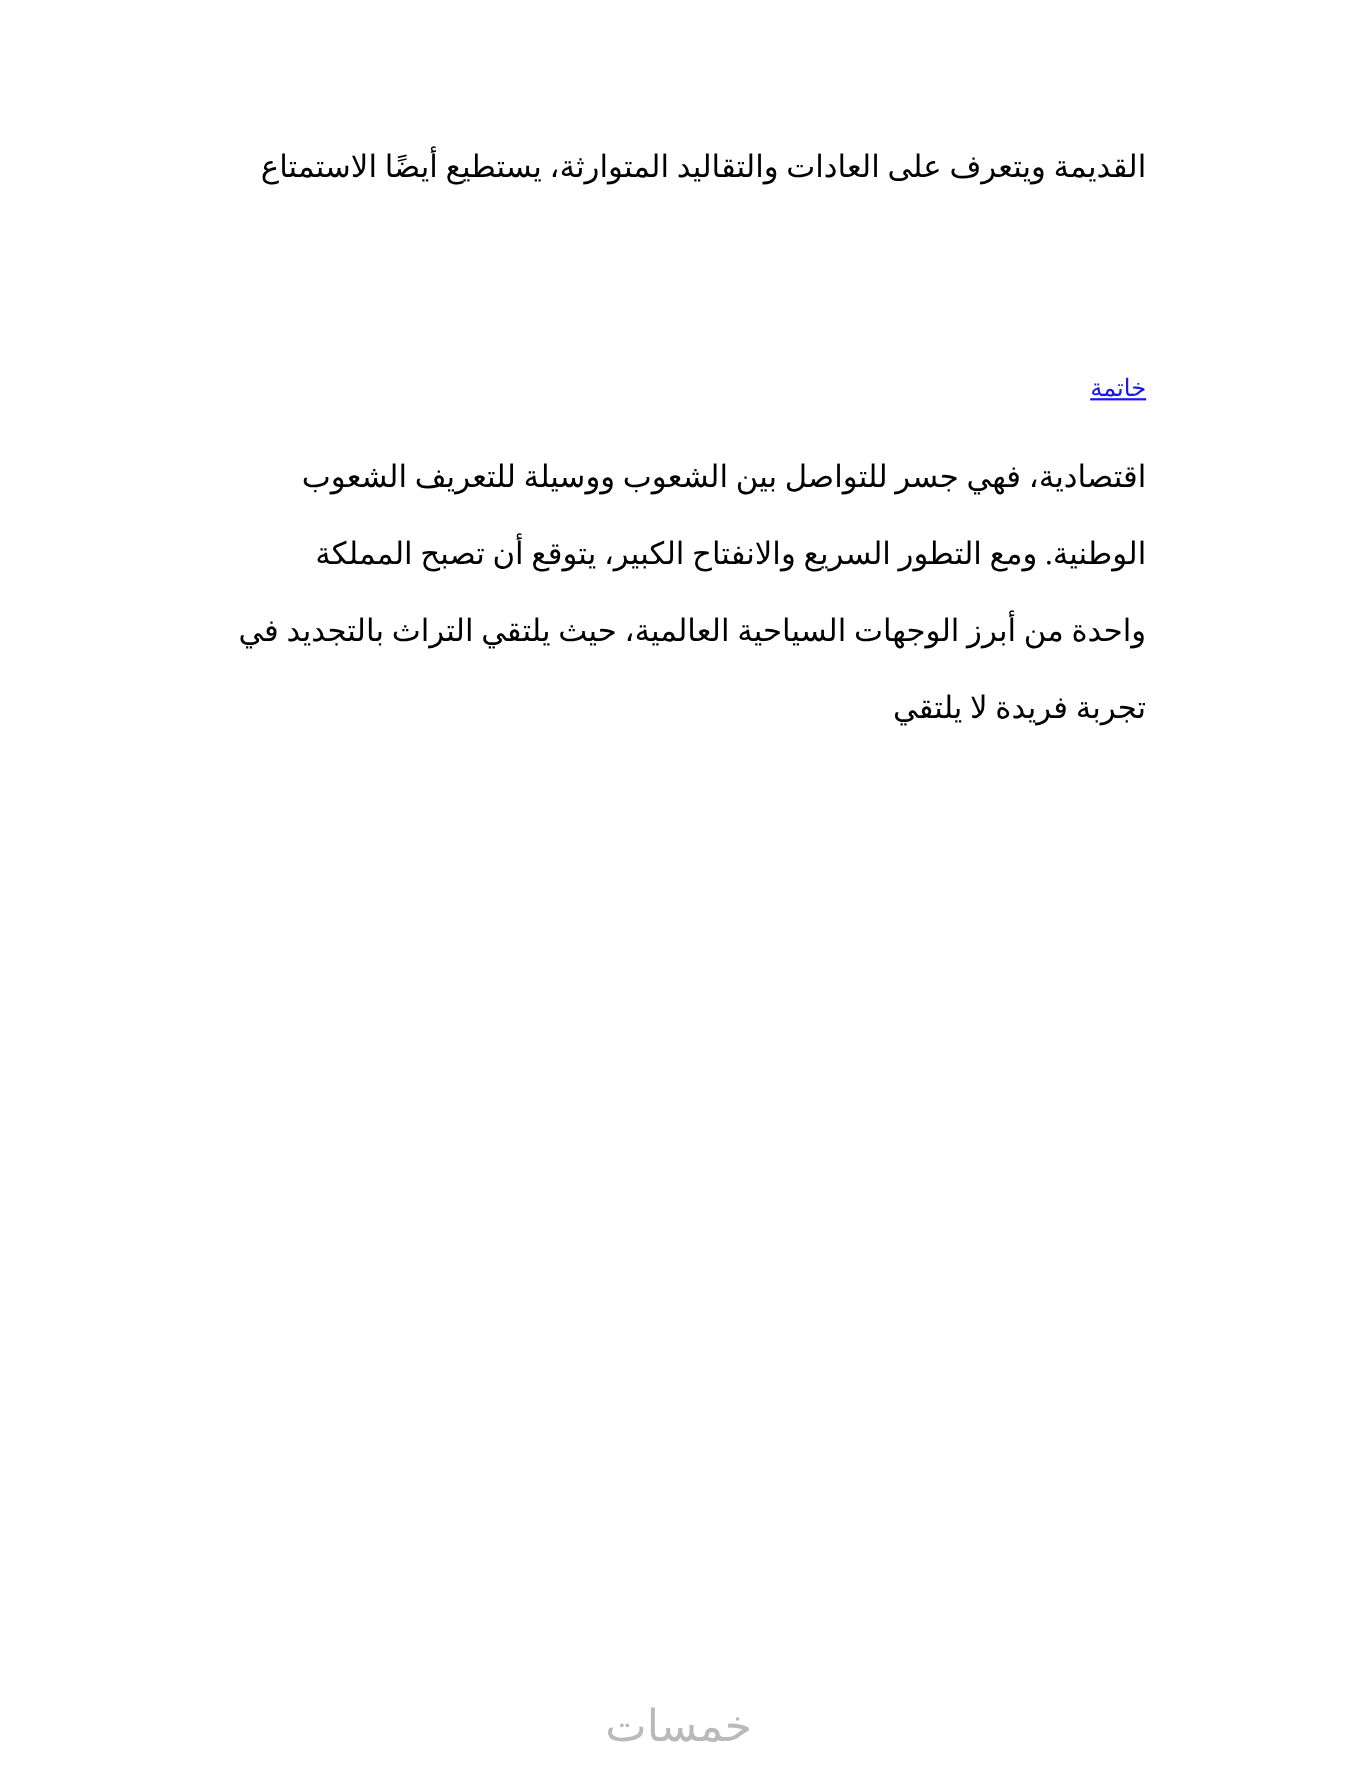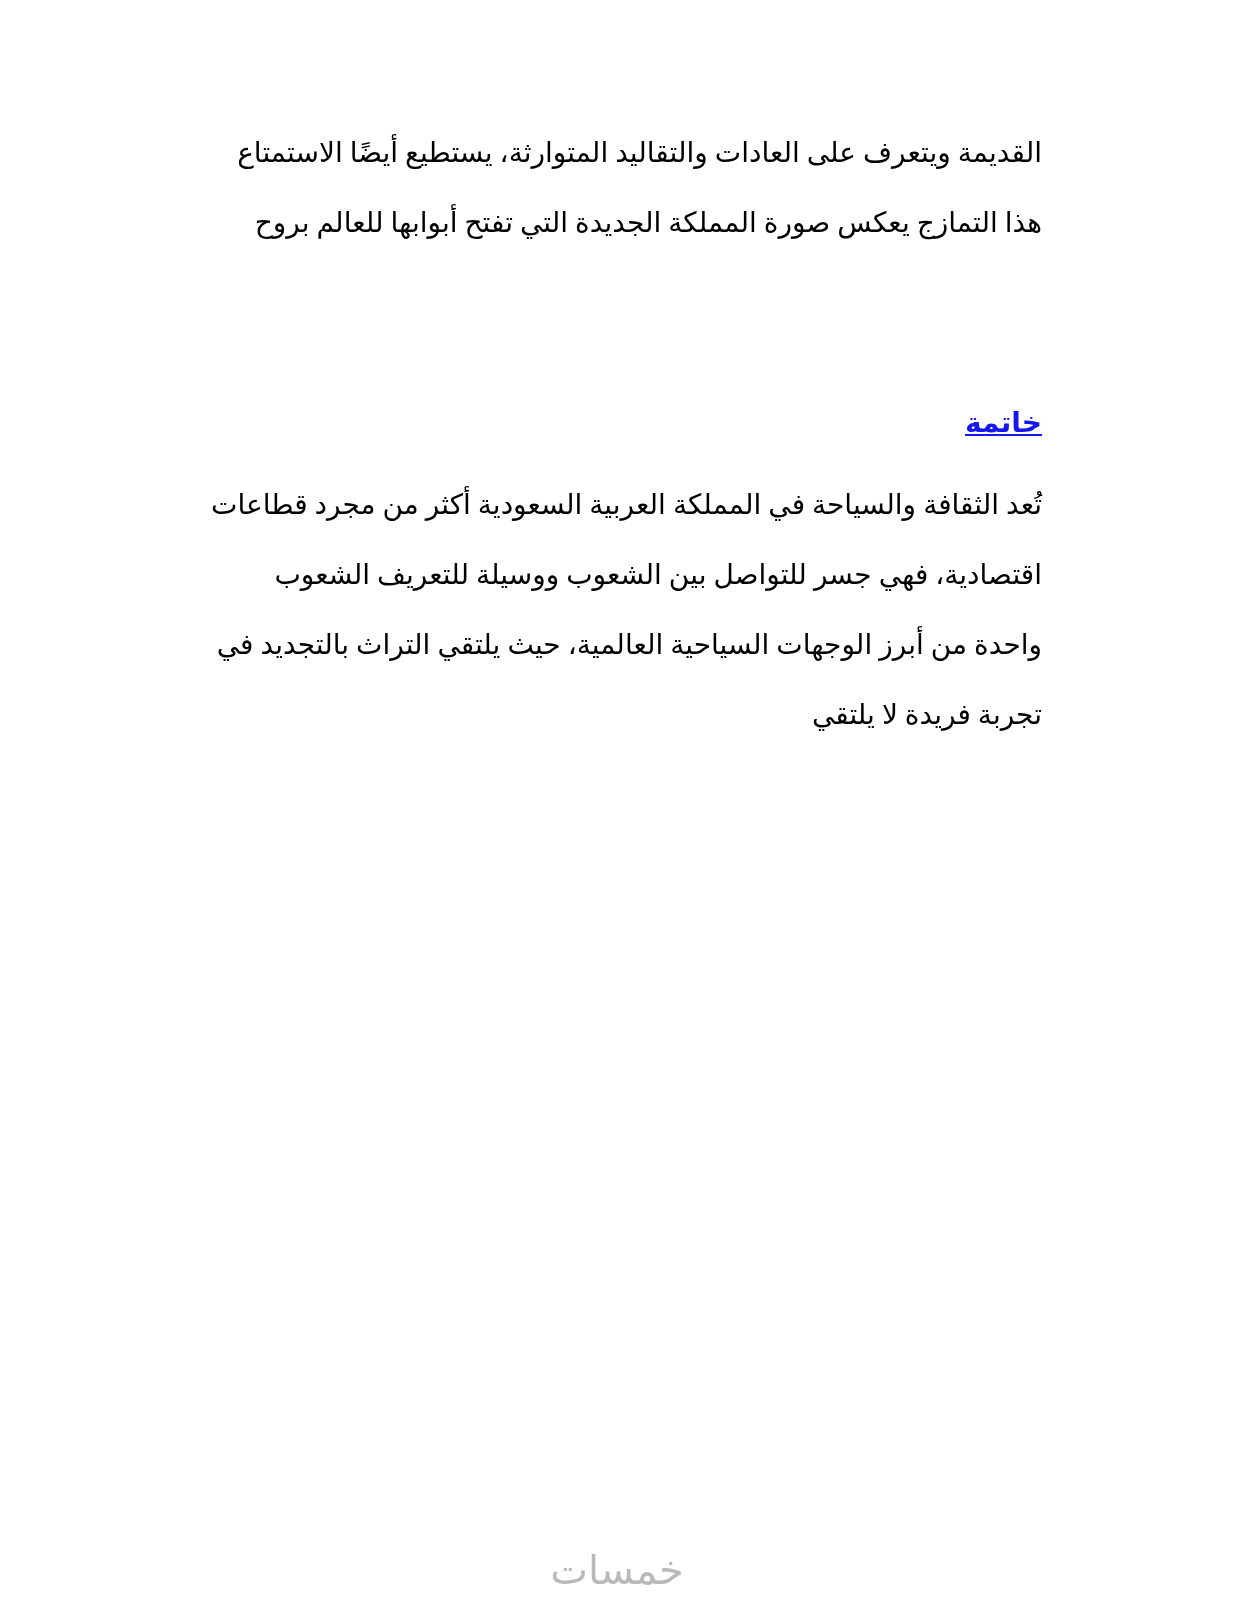--- a/index.html
+++ b/index.html
@@ -30,22 +30,22 @@
     margin: 0;
     padding: 0;
   }
   .line {
     line-height: 70px;
     white-space: nowrap;
   }
   .heading {
     margin: 130px 0 0 0;
     padding: 0;
-    font-size: 28px;
-    font-weight: bold;
+    font-size: 22px;
+    font-weight: normal;
     line-height: 70px;
     color: var(--heading-color, #1616ee);
     text-decoration: underline;
   }
   .para2 {
     margin-top: 12px;
   }
   .watermark {
     position: absolute;
     bottom: 26px;
@@ -60,28 +60,27 @@
   }
 </style>
 </head>
 <body>
 
 <div class="page">
   <main class="content" dir="rtl" lang="ar">
 
     <div class="para">
       <div class="line">القديمة ويتعرف على العادات والتقاليد المتوارثة، يستطيع أيضًا الاستمتاع</div>
-      <div class="line">هذا التمازج يعكس صورة المملكة الجديدة التي تفتح أبوابها للعالم بروح</div>
     </div>
 
     <h2 class="heading">خاتمة</h2>
 
     <div class="para para2">
-      <div class="line">تُعد الثقافة والسياحة في المملكة العربية السعودية أكثر من مجرد قطاعات</div>
       <div class="line">اقتصادية، فهي جسر للتواصل بين الشعوب ووسيلة للتعريف الشعوب</div>
+      <div class="line">الوطنية. ومع التطور السريع والانفتاح الكبير، يتوقع أن تصبح المملكة</div>
       <div class="line">واحدة من أبرز الوجهات السياحية العالمية، حيث يلتقي التراث بالتجديد في</div>
       <div class="line">تجربة فريدة لا يلتقي</div>
     </div>
 
   </main>
 
   <div class="watermark" lang="ar">خمسات</div>
 </div>
 
 </body></html>

